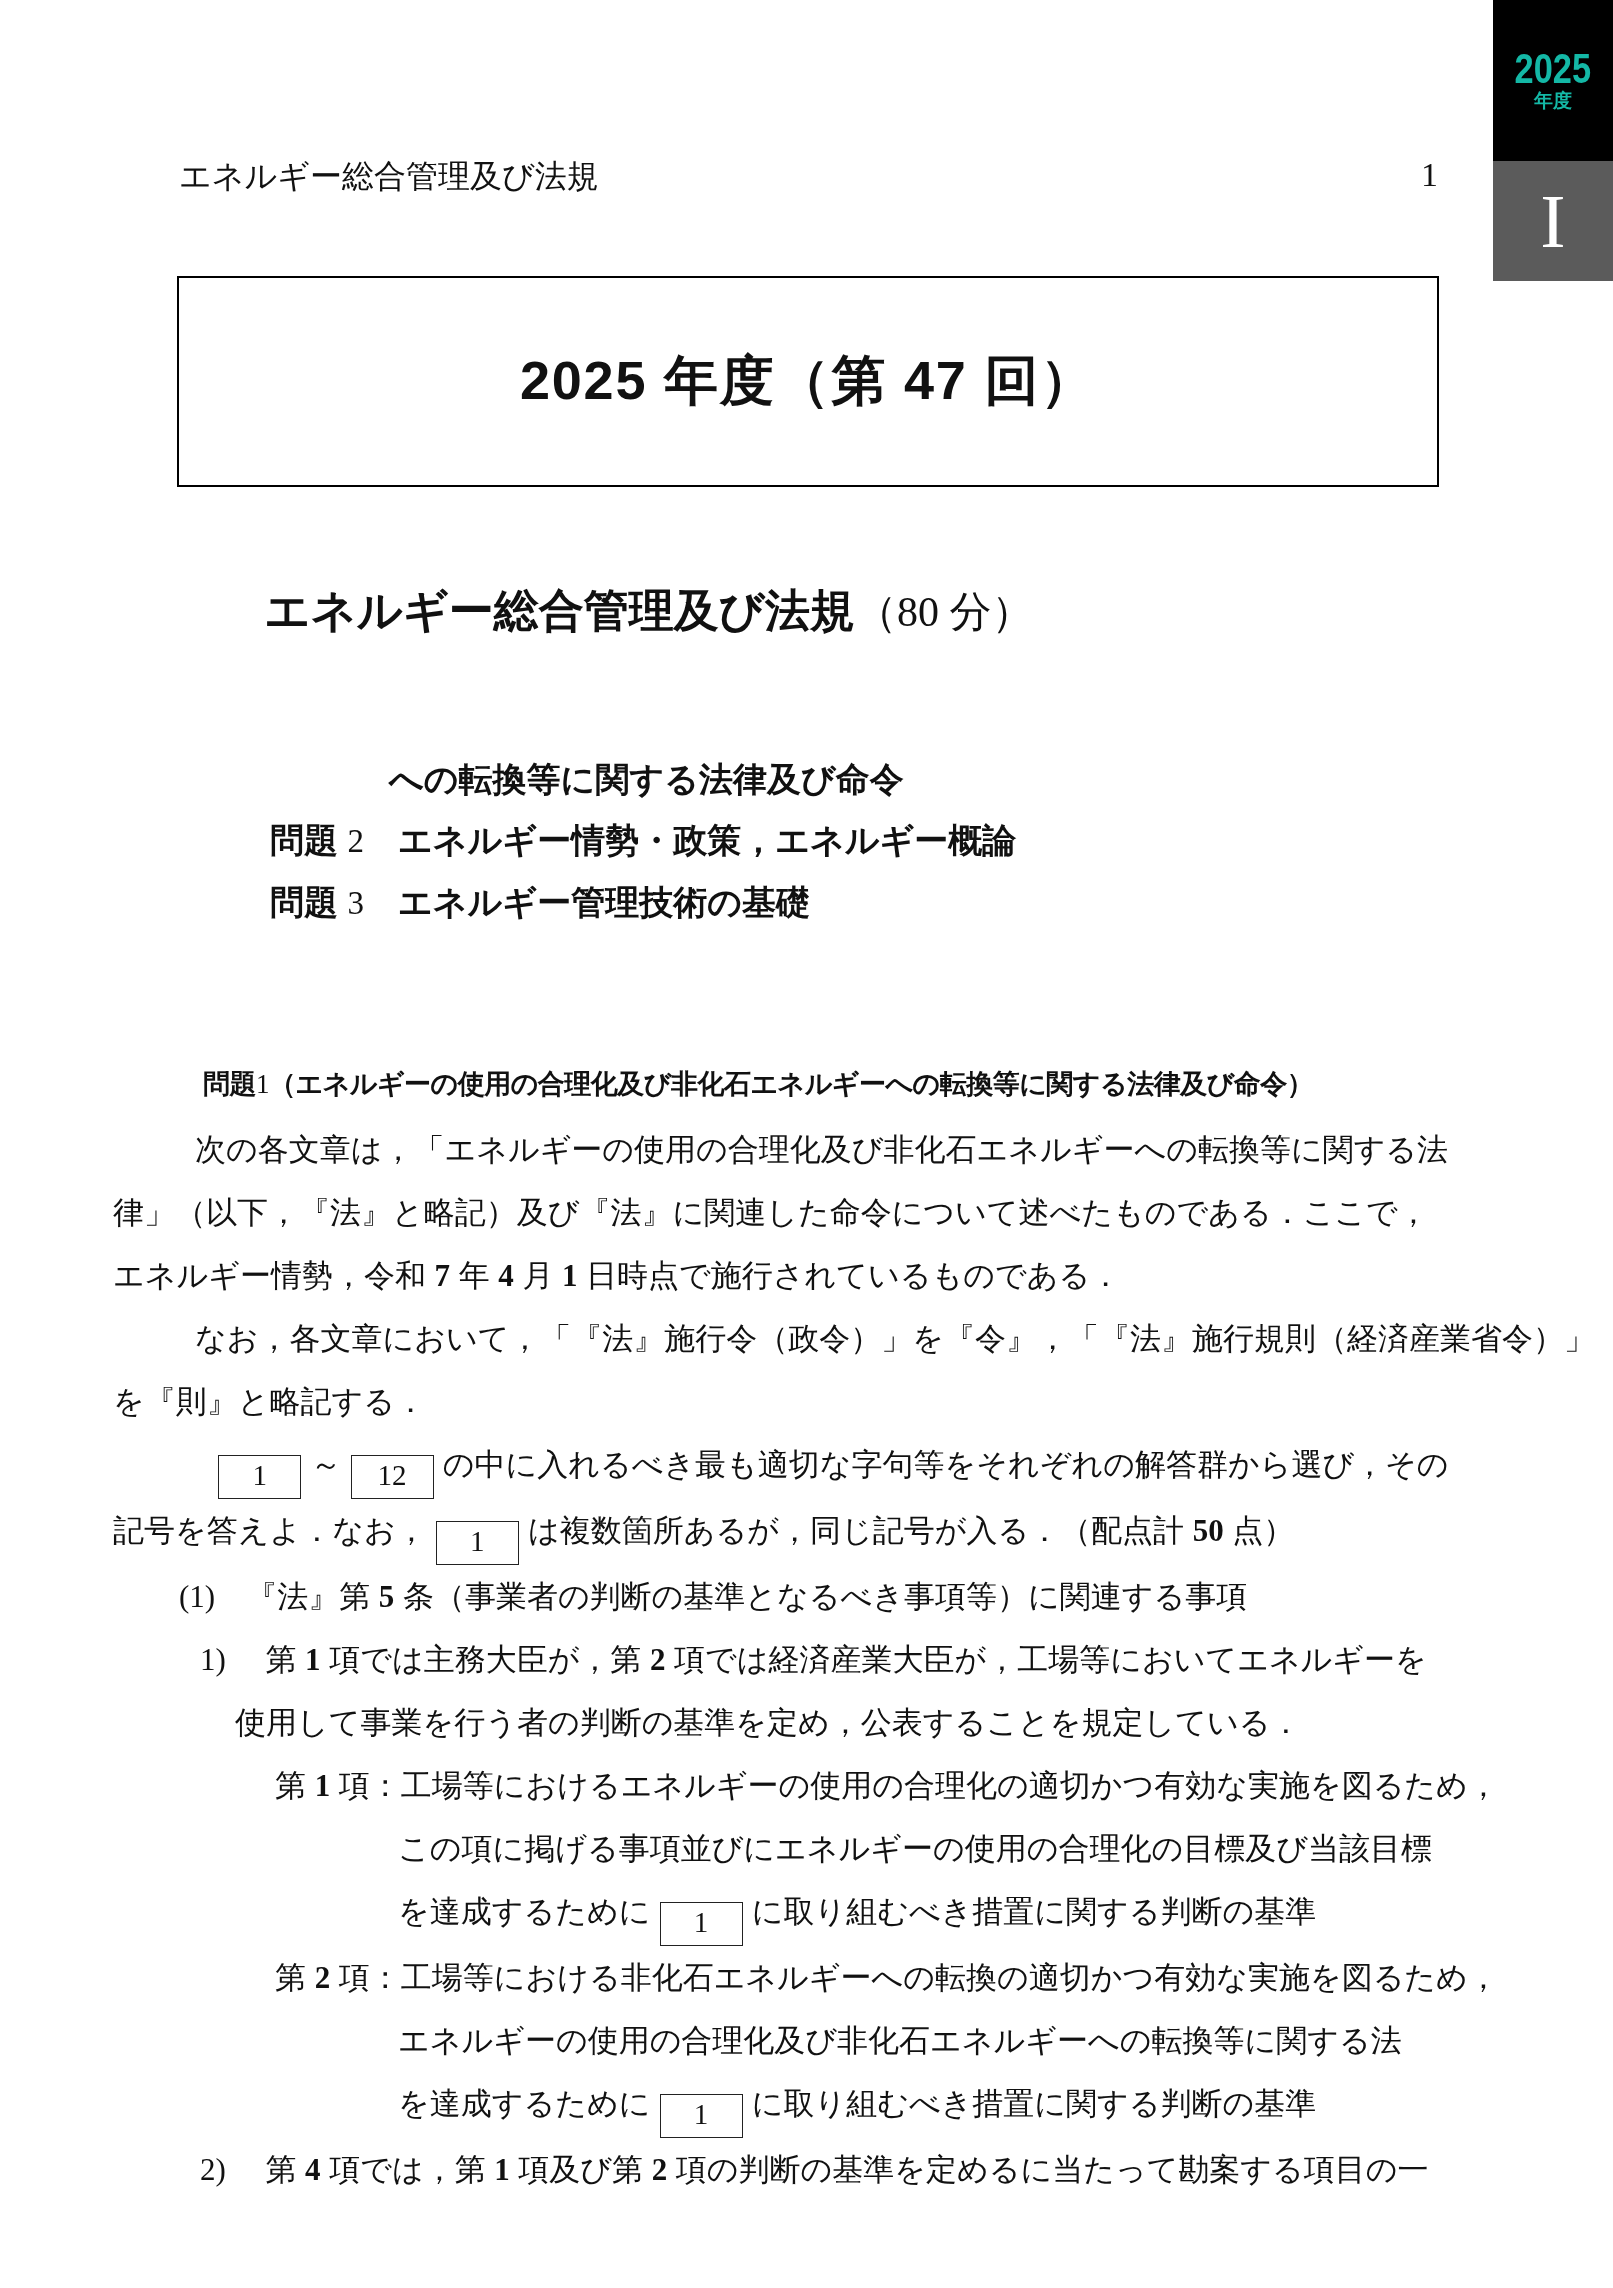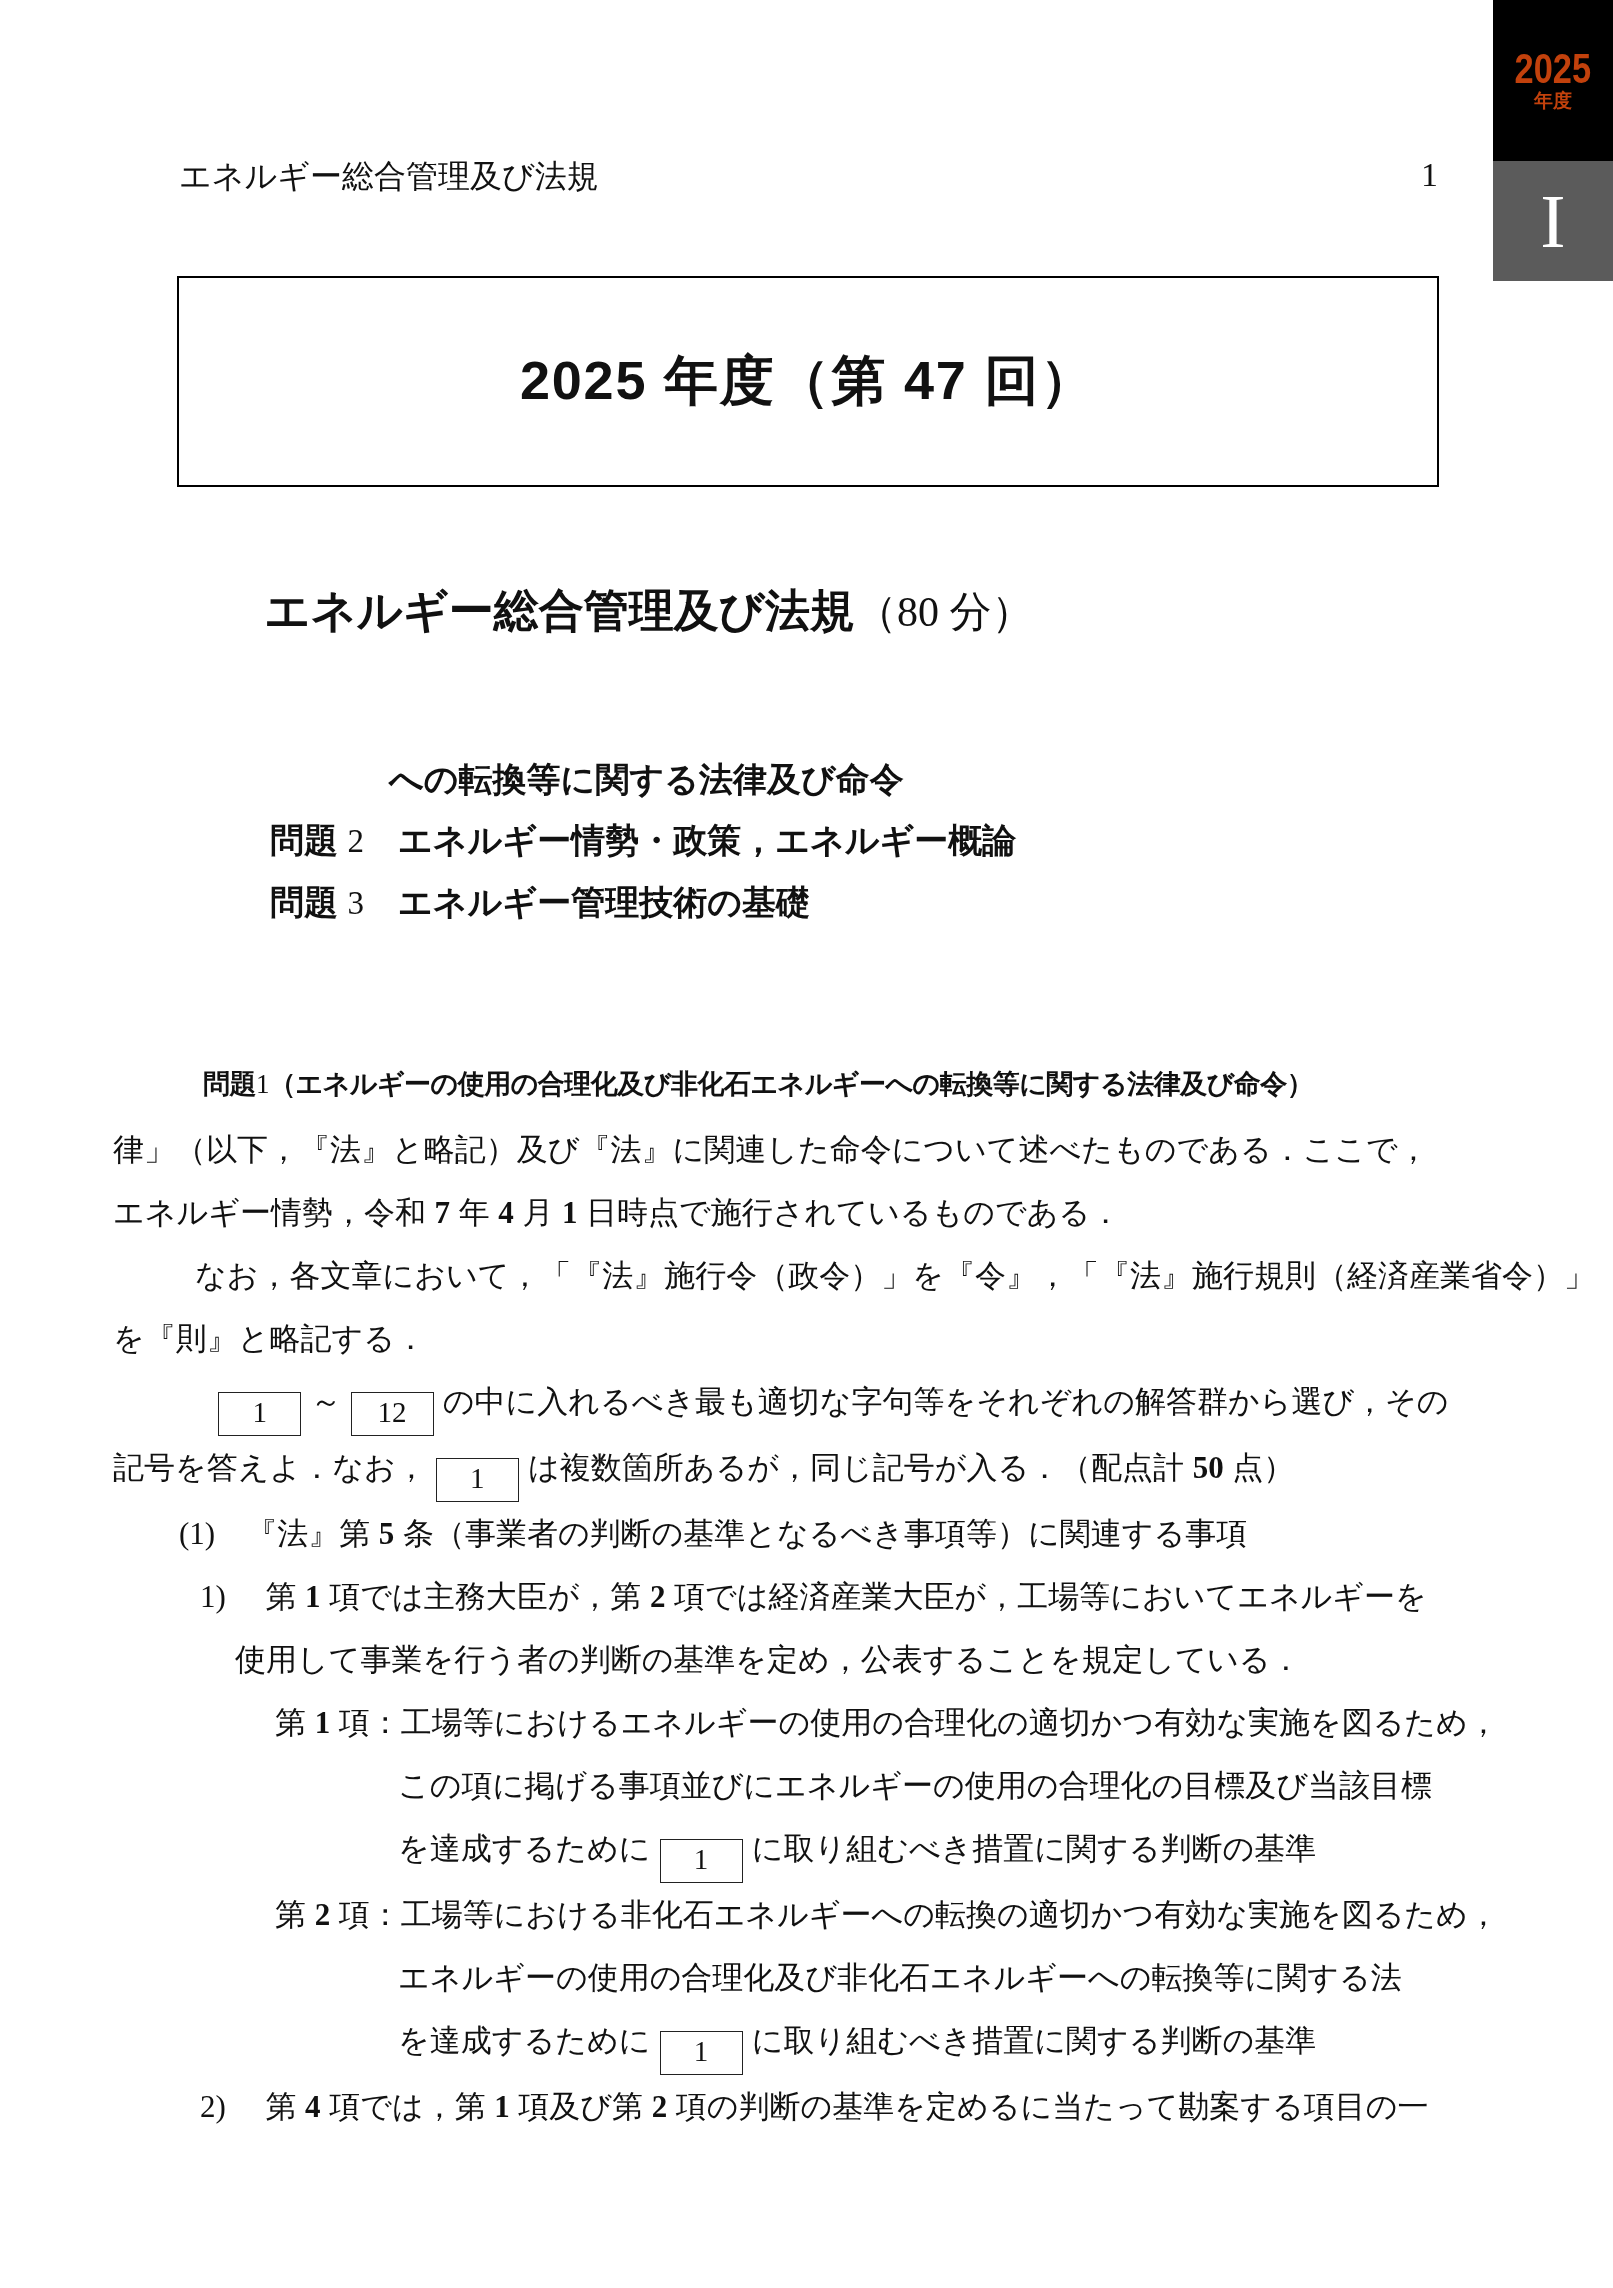--- a/index.html
+++ b/index.html
@@ -9,21 +9,21 @@
     background:#ffffff;
     color:#111;
     overflow:hidden;
     font-family:"Liberation Sans","DejaVu Sans",sans-serif;
   }
 
   
   .corner-tabs { position:absolute; top:0; right:0; width:120px; }
   .tab-year {
     height:161px; background:#000;
-    color:#c2410c; display:flex; flex-direction:column;
+    color:#14b8a6; display:flex; flex-direction:column;
     align-items:center; justify-content:center;
   }
   .tab-year .y4 {
     font-weight:700; font-size:43px; line-height:41px;
     transform:scaleX(0.8); letter-spacing:0;
   }
   .tab-year .ylab { font-weight:700; font-size:19px; line-height:24px; }
   .tab-roman {
     height:120px; background:#5b5b5b;
     color:#fff; display:flex; align-items:center; justify-content:center;
@@ -133,20 +133,21 @@
       <div class="tline" style="padding-left: 119px;"><span class="jp">への転換等に関する法律及び命令</span></div>
       <div class="tline"><span class="jp">問題 </span><span class="num">2</span><span class="jp">　エネルギー情勢・政策，エネルギー概論</span></div>
       <div class="tline"><span class="jp">問題 </span><span class="num">3</span><span class="jp">　エネルギー管理技術の基礎</span></div>
     </div>
 
   <div class="section-heading">
       <div class="tline"><span class="jp">問題</span><span class="num">1</span><span class="jp">（エネルギーの使用の合理化及び非化石エネルギーへの転換等に関する法律及び命令）</span></div>
     </div>
 
   <div class="body-text">
+      <div class="tline" style="padding-left: 82px;"><span class="jp">次の各文章は，「エネルギーの使用の合理化及び非化石エネルギーへの転換等に関する法</span></div>
       <div class="tline"><span class="jp">律」（以下，『法』と略記）及び『法』に関連した命令について述べたものである．ここで，</span></div>
       <div class="tline"><span class="jp">エネルギー情勢，令和 </span><span class="numb">7</span><span class="jp"> 年 </span><span class="numb">4</span><span class="jp"> 月 </span><span class="numb">1</span><span class="jp"> 日時点で施行されているものである．</span></div>
       <div class="tline" style="padding-left: 82px;"><span class="jp">なお，各文章において，「『法』施行令（政令）」を『令』，「『法』施行規則（経済産業省令）」</span></div>
       <div class="tline"><span class="jp">を『則』と略記する．</span></div>
       <div class="tline" style="padding-left: 96px;"><span class="ansbox">1</span><span class="jp">～</span><span class="ansbox">12</span><span class="jp">の中に入れるべき最も適切な字句等をそれぞれの解答群から選び，その</span></div>
       <div class="tline"><span class="jp">記号を答えよ．なお，</span><span class="ansbox">1</span><span class="jp">は複数箇所あるが，同じ記号が入る．（配点計 </span><span class="numb">50</span><span class="jp"> 点）</span></div>
       <div class="tline" style="padding-left: 66px;"><span class="num">(1)</span><span class="jp">　『法』第 </span><span class="numb">5</span><span class="jp"> 条（事業者の判断の基準となるべき事項等）に関連する事項</span></div>
       <div class="tline" style="padding-left: 87px;"><span class="num">1)</span><span class="jp">　 第 </span><span class="numb">1</span><span class="jp"> 項では主務大臣が，第 </span><span class="numb">2</span><span class="jp"> 項では経済産業大臣が，工場等においてエネルギーを</span></div>
       <div class="tline" style="padding-left: 122px;"><span class="jp">使用して事業を行う者の判断の基準を定め，公表することを規定している．</span></div>
       <div class="tline" style="padding-left: 162px;"><span class="jp">第 </span><span class="numb">1</span><span class="jp"> 項：工場等におけるエネルギーの使用の合理化の適切かつ有効な実施を図るため，</span></div>

